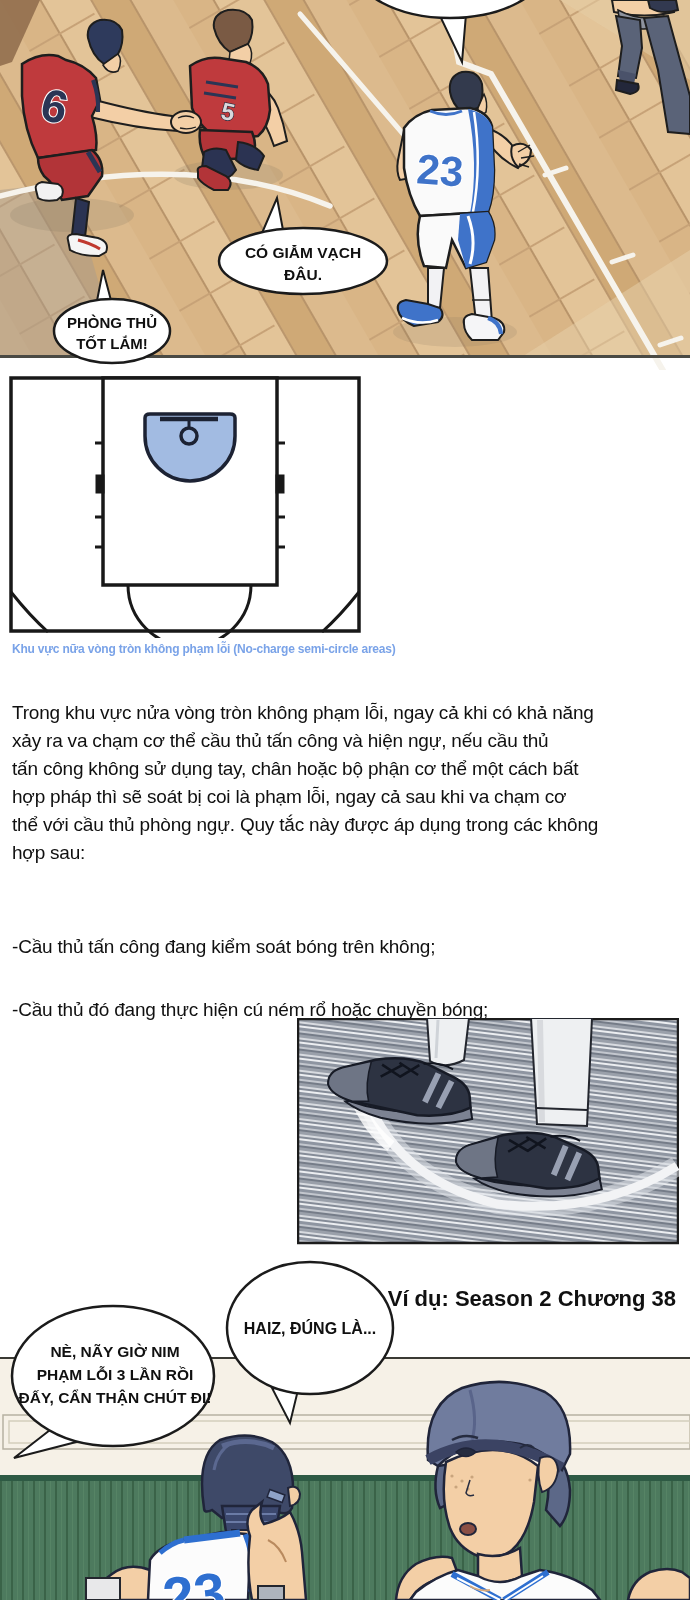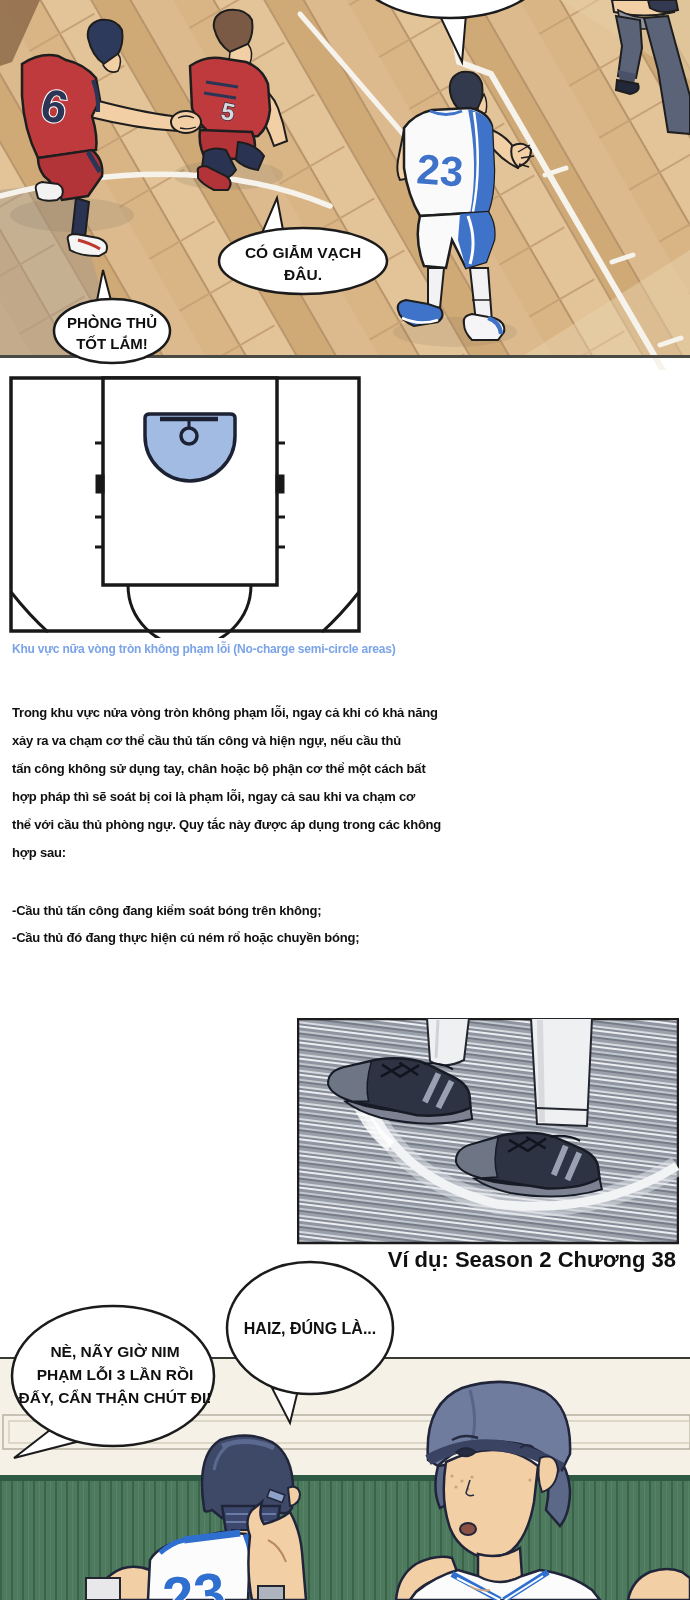--- a/index.html
+++ b/index.html
@@ -2,24 +2,24 @@
 <html><head>
 <meta charset="utf-8">
 <style>
   html,body{margin:0;padding:0;background:#fff;}
   .page{position:relative;width:690px;height:1600px;background:#fff;overflow:hidden;
         font-family:"Liberation Sans",sans-serif;}
   .abs{position:absolute;}
   svg text{font-family:"Liberation Sans",sans-serif;}
   .bubble-text{font-weight:bold;fill:#101010;text-anchor:middle;}
   .caption-blue{color:#7aa3e8;font-weight:bold;font-size:12px;letter-spacing:-0.2px;white-space:nowrap;}
-  .hand-line{font-size:13px;font-weight:bold;color:#101010;letter-spacing:-0.2px;
+  .hand-line{font-size:19px;font-weight:normal;color:#101010;letter-spacing:-0.2px;
              white-space:nowrap;line-height:28px;height:28px;}
-  .hand-list .hand-line{line-height:27px;height:27px;}
-  .caption-example{font-size:22px;font-weight:bold;color:#101010;white-space:nowrap;}
+  .hand-list .hand-line{line-height:27px;height:27px;margin-top:36px;}
+  .caption-example{font-size:22px;font-weight:bold;color:#101010;white-space:nowrap;margin-top:39px;}
   .z5{z-index:5;} .z4{z-index:4;} .z3{z-index:3;}
 </style>
 </head>
 <body>
 
 <div class="page">
 
   <svg class="abs z3" style="left:0;top:0" width="690" height="370" viewBox="0 0 690 370">
     <defs>
       <pattern id="wood" width="150" height="60" patternUnits="userSpaceOnUse" patternTransform="rotate(-30)">

